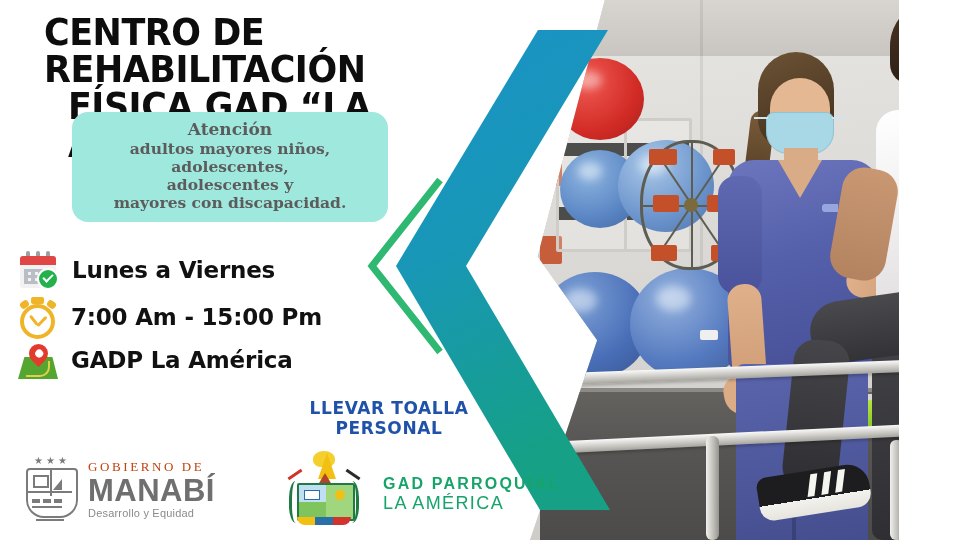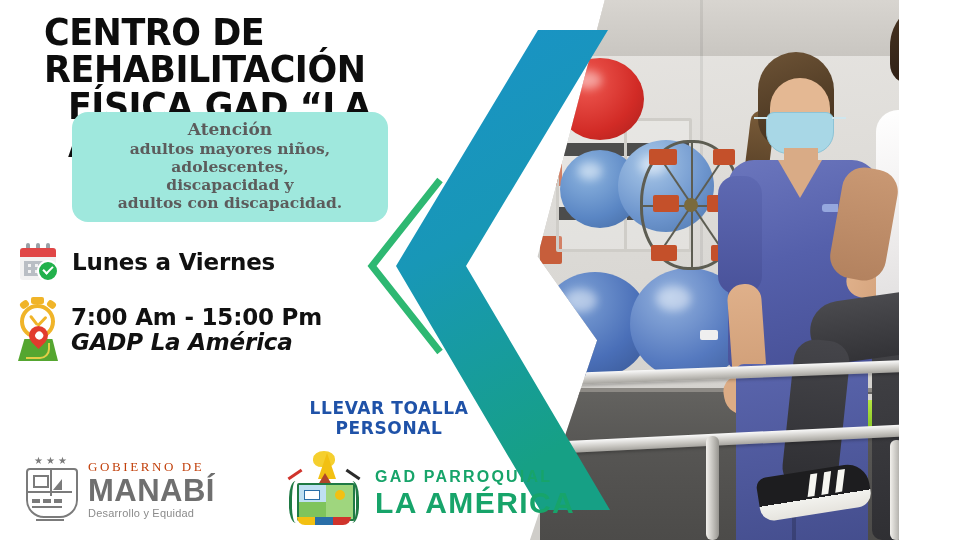--- a/index.html
+++ b/index.html
@@ -282,21 +282,21 @@
     font-weight:700;
     color:#5c5c5c;
     font-size:15.5px;
     line-height:1.16;
   }
   .mintbox .m1{font-size:17px;}
 
   .inforow{
     position:absolute;left:16px;display:flex;align-items:center;gap:11px;
   }
-  .r1{top:240px;gap:12px;} .r2{top:295px;} .r3{top:320px;font-style:italic;}
+  .r1{top:248px;gap:12px;} .r2{top:295px;} .r3{top:338px;}
   .inforow .label{
     font-family:"DejaVu Sans", sans-serif;
     font-weight:700;
     font-size:23px;
     color:#111;
     letter-spacing:-0.2px;
     white-space:nowrap;
   }
   .ico{position:relative;width:44px;height:44px;flex:0 0 44px;}
 
@@ -385,21 +385,21 @@
   .manabi-text .g1{
     font-family:Liberation Serif, serif;font-size:13px;color:#c2410c;letter-spacing:2.6px;
   }
   .manabi-text .g2{
     font-family:"Liberation Sans", sans-serif;font-weight:700;font-size:31px;color:#6f6f6f;letter-spacing:0.5px;margin-top:2px;
   }
   .manabi-text .g3{
     font-family:"Liberation Sans", sans-serif;font-size:11px;color:#8b8b8b;margin-top:2px;letter-spacing:.2px;
   }
 
-  .logo-gad{position:absolute;left:285px;top:455px;display:flex;align-items:center;gap:12px;justify-content:flex-end;}
+  .logo-gad{position:absolute;left:285px;top:455px;display:flex;align-items:center;gap:20px;justify-content:flex-end;}
   .crest{position:relative;width:78px;height:78px;}
   .crest .torch{
     position:absolute;left:33px;top:-2px;width:0;height:0;
     border-left:9px solid transparent;border-right:9px solid transparent;border-bottom:26px solid #f2c012;
   }
   .crest .flame{
     position:absolute;left:28px;top:-4px;width:22px;height:16px;border-radius:50% 50% 40% 40%;background:#f5cf2e;
   }
   .crest .cone{
     position:absolute;left:27px;top:18px;width:0;height:0;
@@ -425,21 +425,21 @@
     border-right:3px solid #1f7a44;border-radius:0 40% 40% 0;
   }
   .crest .base{
     position:absolute;left:12px;top:62px;width:54px;height:8px;border-radius:0 0 14px 14px;
     background:linear-gradient(90deg,#f2c012 0 33%,#2a6fa8 33% 66%,#d0342c 66% 100%);
   }
   .crest .flagL{position:absolute;left:2px;top:18px;width:16px;height:3px;background:#d0342c;transform:rotate(-34deg);}
   .crest .flagR{position:absolute;right:2px;top:18px;width:16px;height:3px;background:#2b2b2b;transform:rotate(34deg);}
   .gad-text{line-height:1.08;font-family:"Liberation Sans", sans-serif;color:#17a46a;}
   .gad-text .t1{font-weight:700;font-size:16px;letter-spacing:2.2px;}
-  .gad-text .t2{font-weight:700;font-size:30px;letter-spacing:1.4px;margin-top:2px;}
+  .gad-text .t2{font-weight:400;font-size:18px;letter-spacing:1.4px;margin-top:2px;}
 </style>
 </head>
 <body>
 
 <div id="poster">
 
   <div class="photo-panel">
     <div class="photo">
       <div class="wall"></div>
       <div class="wall-soffit"></div>
@@ -538,22 +538,22 @@
 
   <div class="title">
     <span class="l1">CENTRO DE REHABILITACIÓN</span>
     <span class="l2">FÍSICA GAD “LA AMÉRICA”</span>
   </div>
 
   <div class="mintbox">
     <div class="m1">Atención</div>
     <div>adultos mayores niños,</div>
     <div>adolescentes,</div>
-    <div>discapacidad y</div>
-    <div>adultos con discapacidad.</div>
+    <div>adolescentes y</div>
+    <div>mayores con discapacidad.</div>
   </div>
 
   <div class="inforow r1">
     <span class="ico">
       <span class="cal-ring k1"></span>
         <span class="cal-ring k2"></span>
         <span class="cal-ring k3"></span>
       <span class="cal-body"></span>
       <span class="cal-top"></span>
       <span class="cal-grid"></span>

